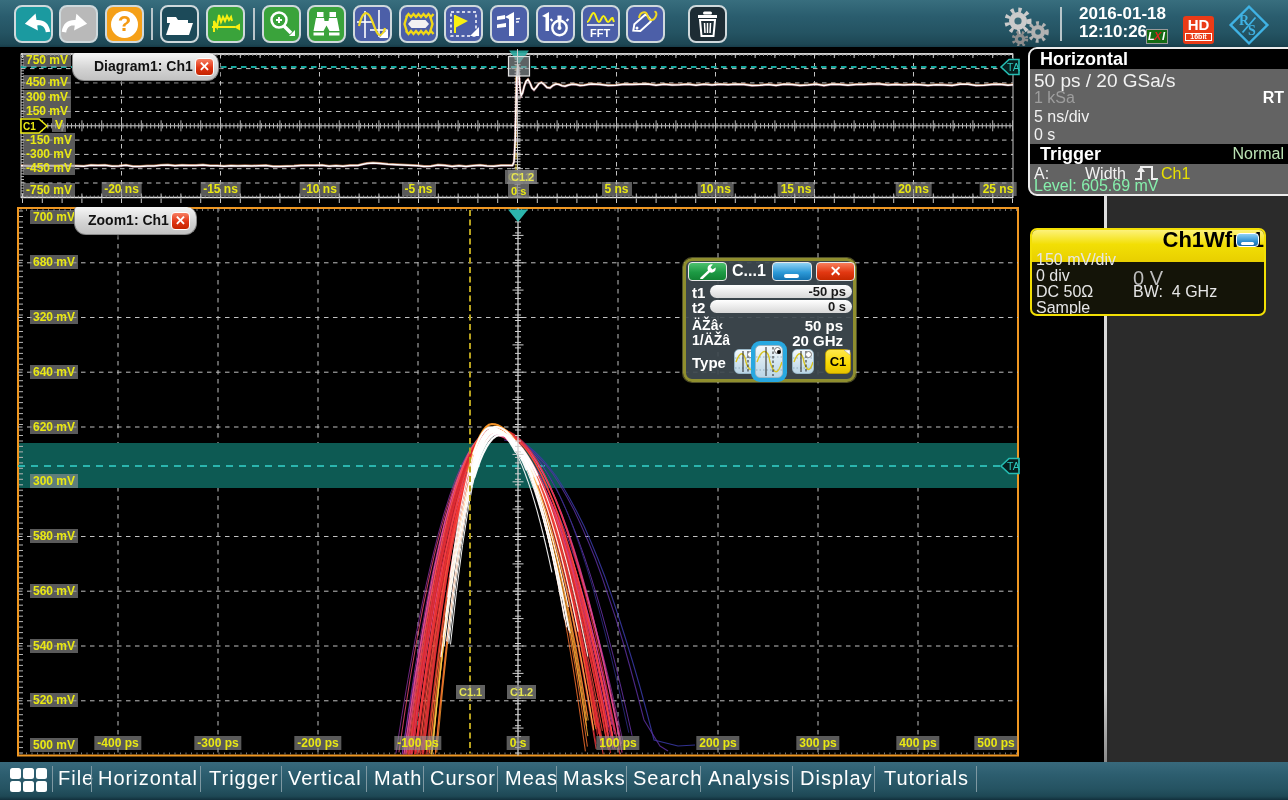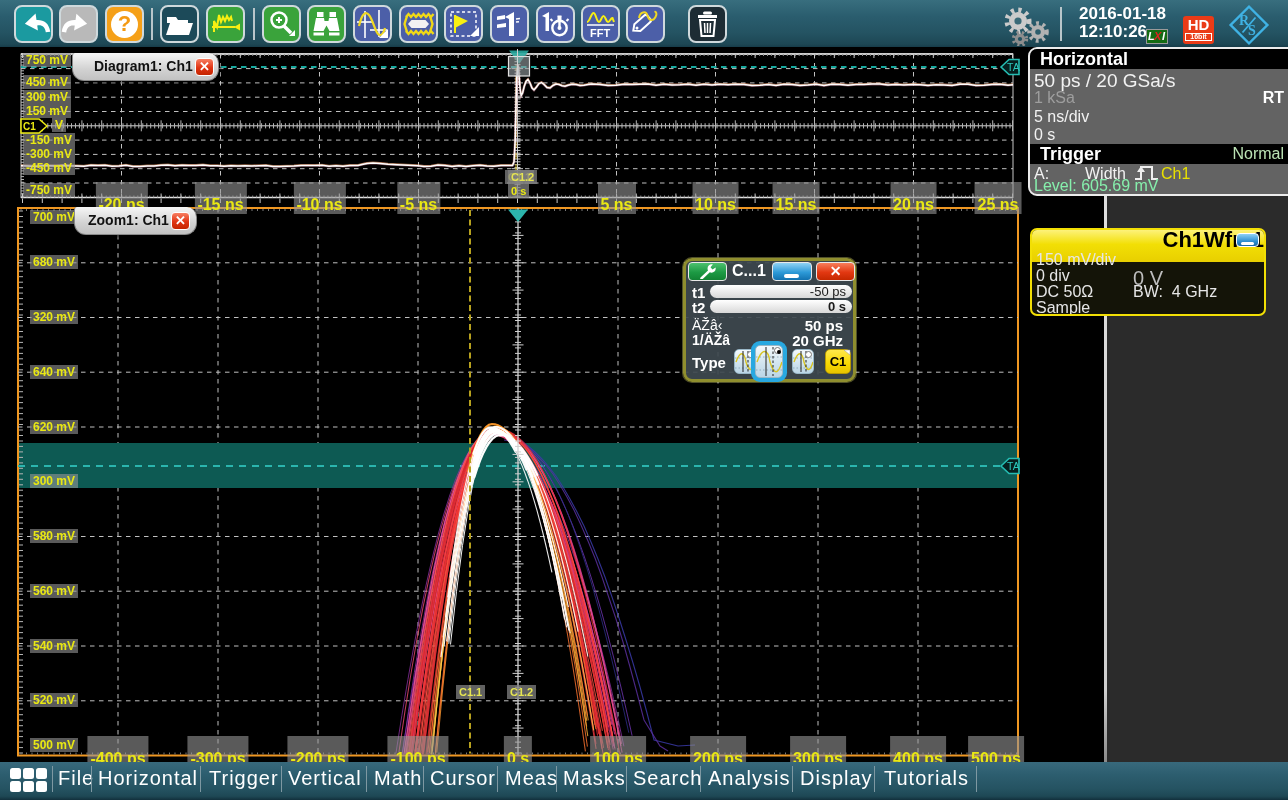--- a/index.html
+++ b/index.html
@@ -1,18 +1,18 @@
 <!DOCTYPE html>
 <html><head><meta charset="utf-8"><style>
 *{margin:0;padding:0;box-sizing:border-box}
 html,body{width:1288px;height:800px;overflow:hidden;background:#000;font-family:"Liberation Sans",sans-serif}
 #page{position:relative;width:1288px;height:800px;background:#000}
 .abs{position:absolute;white-space:nowrap}
 .ylab{position:absolute;font-size:12px;font-weight:bold;color:#e9e813;background:rgba(150,150,150,0.6);padding:0 3px;line-height:14px;height:14px;white-space:nowrap}
-.xlab{position:absolute;font-size:16px;font-weight:bold;color:#e9e813;background:rgba(150,150,150,0.6);padding:16px 3px;line-height:14px;height:14px;white-space:nowrap;transform:translateX(-50%)}
+.xlab{position:absolute;font-size:12px;font-weight:bold;color:#e9e813;background:rgba(150,150,150,0.6);padding:0 3px;line-height:14px;height:14px;white-space:nowrap;transform:translateX(-50%)}
 .clab{position:absolute;font-size:11px;font-weight:bold;color:#e6e552;background:rgba(130,130,130,0.75);padding:0 3px;line-height:14px;height:14px;white-space:nowrap}
 .tbtn{position:absolute;top:5px;width:39px;height:38px;border:2px solid #cfd9dc;border-radius:8px}
 .tab{position:absolute;background:linear-gradient(#f6f6f6,#d2d2d2 60%,#c2c2c2);border:1px solid #8a8a8a;border-top:none;border-radius:3px 10px 12px 12px;box-shadow:2px 2px 3px rgba(0,0,0,0.5)}
 .tabtxt{font-size:14px;font-weight:bold;color:#111}
 .xbtn{position:absolute;width:19px;height:18px;background:linear-gradient(#f87e62,#e03413 55%,#c52500);border:1.5px solid #fff;border-radius:4px;color:#fff;font-weight:bold;font-size:13px;text-align:center;line-height:15px}
 .menu{position:absolute;top:767px;font-size:20px;color:#fff;letter-spacing:1.0px}
 .msep{position:absolute;top:766px;width:1px;height:26px;background:#7e98a2}
 </style></head><body>
 <div id="page">
 <div class="abs" style="left:0;top:47px;width:1288px;height:715px;background:#000"></div>
@@ -263,24 +263,24 @@
         <svg width="36" height="16" style="position:absolute;left:0;top:0">
           <path d="M12 14 L19 7.5 C17.5 4 20 0.8 23.8 1.4 L21.5 4.3 L23.5 6.5 L26.6 4.4 C27.4 8 24 10.6 20.8 9.3 L14 15.8 C13 16.6 11.5 16.3 11 15.3 Z" fill="#fff"></path>
         </svg>
       </div>
       <div style="position:absolute;left:46px;top:1px;font-size:16px;font-weight:bold;color:#fff">C...1</div>
       <div style="position:absolute;left:86px;top:1px;width:40px;height:19px;background:linear-gradient(#8fd2f2,#2d9ad8 55%,#1272b0);border:1.5px solid #e8e8e8;border-radius:4px">
         <div style="position:absolute;left:11px;top:11px;width:15px;height:3.5px;background:#fff;border-radius:2px"></div>
       </div>
       <div style="position:absolute;left:130px;top:1px;width:39px;height:19px;background:linear-gradient(#f87e5a,#e23812 55%,#c62800);border:1.5px solid #e8e8e8;border-radius:4px;color:#fff;font-weight:bold;font-size:14px;text-align:center;line-height:17px">✕</div>
       <div style="position:absolute;left:6px;top:23px;font-size:15px;font-weight:bold;color:#fff">t1</div>
-      <div style="position:absolute;left:24px;top:24px;width:142px;height:13px;background:linear-gradient(#fff,#d8d8d8);border-radius:7px;font-size:13px;font-weight:normal;color:#1a1a1a;text-align:right;padding-right:6px;line-height:13px">-50 ps</div>
+      <div style="position:absolute;left:24px;top:24px;width:142px;height:13px;background:linear-gradient(#fff,#d8d8d8);border-radius:7px;font-size:13px;font-weight:bold;color:#1a1a1a;text-align:right;padding-right:6px;line-height:13px">-50 ps</div>
       <div style="position:absolute;left:6px;top:38px;font-size:15px;font-weight:bold;color:#fff">t2</div>
       <div style="position:absolute;left:24px;top:39px;width:142px;height:13px;background:linear-gradient(#fff,#d8d8d8);border-radius:7px;font-size:13px;font-weight:bold;color:#1a1a1a;text-align:right;padding-right:6px;line-height:13px">0 s</div>
-      <div style="position:absolute;left:6px;top:56px;font-size:14px;font-weight:normal;color:#fff">ÄŽâ‹</div>
+      <div style="position:absolute;left:6px;top:56px;font-size:14px;font-weight:bold;color:#fff">ÄŽâ‹</div>
       <div style="position:absolute;right:10px;top:56px;font-size:15px;font-weight:bold;color:#fff">50 ps</div>
       <div style="position:absolute;left:6px;top:71px;font-size:14px;font-weight:bold;color:#fff">1/ÄŽâ</div>
       <div style="position:absolute;right:10px;top:71px;font-size:15px;font-weight:bold;color:#fff">20 GHz</div>
       <div style="position:absolute;left:6px;top:93px;font-size:15px;font-weight:bold;color:#fff">Type</div>
       <div style="position:absolute;left:48px;top:88px;width:22px;height:25px;background:linear-gradient(#f4f9fc,#cfe3ee 60%,#bcd6e6);border:1px solid #9ab8c8;border-radius:5px;overflow:hidden"><svg width="20" height="23">
           <g stroke="#7a9aaa" stroke-width="0.7" stroke-dasharray="1.5 2">
             <line x1="0" y1="8" x2="20" y2="8"></line>
             <line x1="0" y1="18" x2="20" y2="18"></line>
           </g>
           <path d="M1 12 C5 1,9 1,11 12 C14 22,17 22,20 12" fill="none" stroke="#d8c422" stroke-width="1.4"></path>

